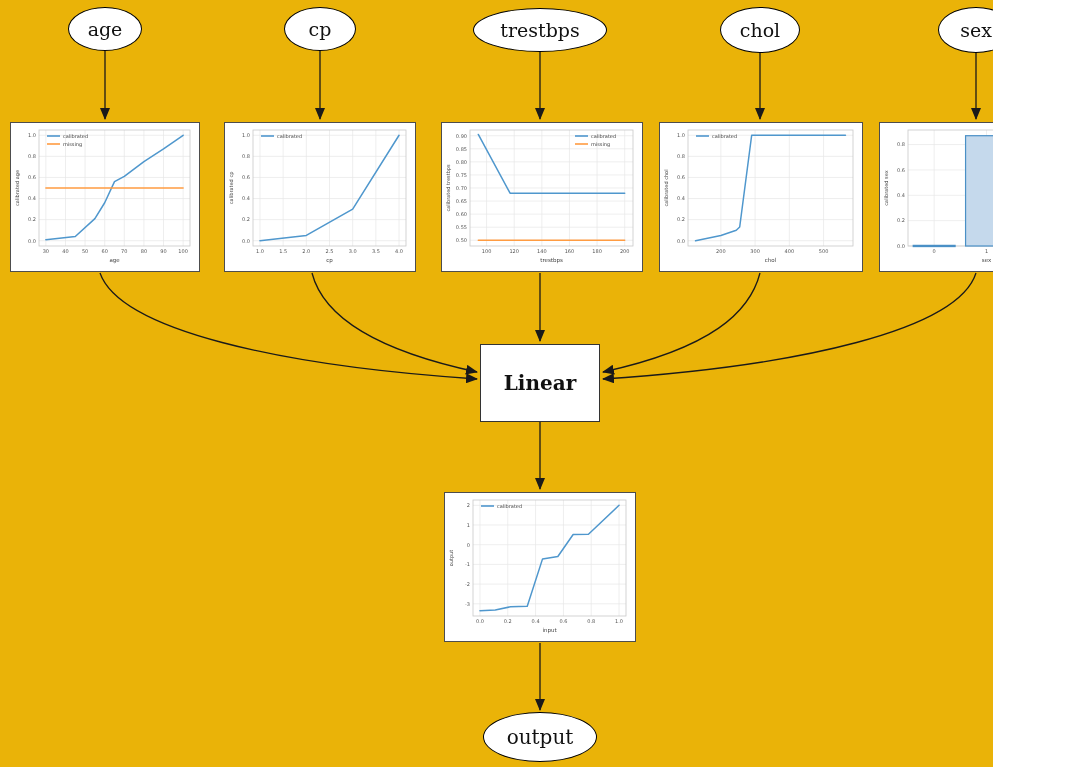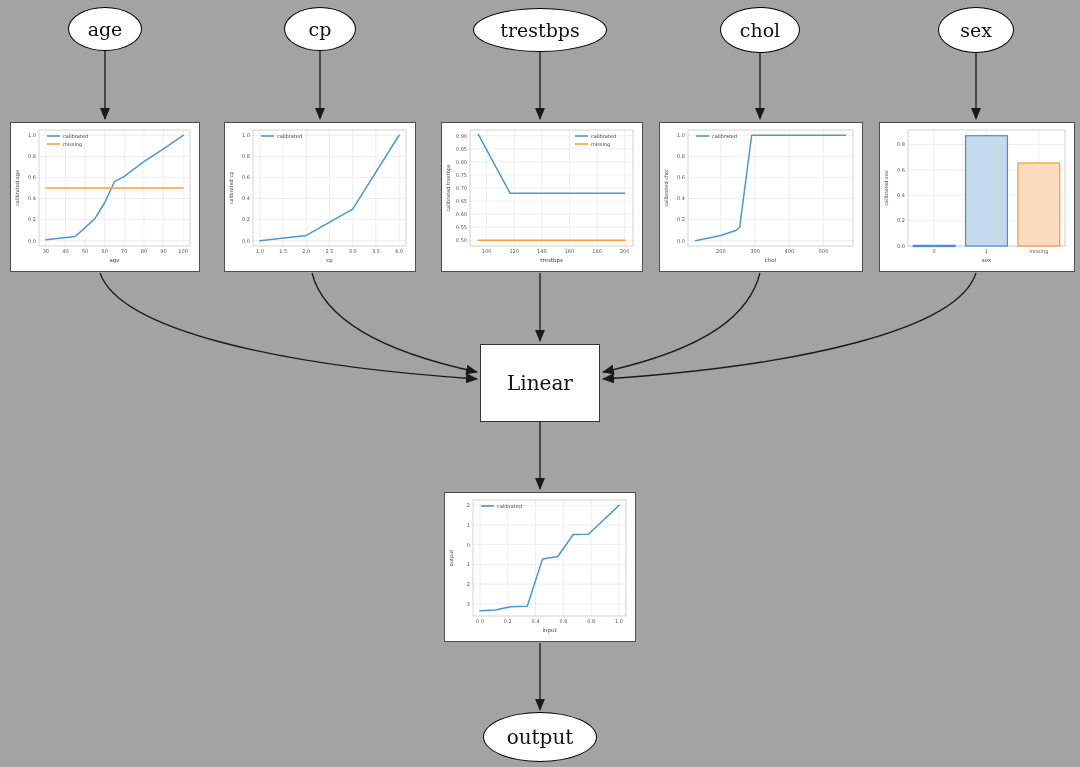--- a/index.html
+++ b/index.html
@@ -1,16 +1,16 @@
 <!DOCTYPE html>
 <html><head>
 <meta charset="utf-8">
 <style>
   html,body{margin:0;padding:0;background:#ffffff;}
-  .canvas{position:relative;width:1080px;height:767px;background:#a3a3a3;overflow:hidden;
+  .canvas{position:relative;width:993px;height:767px;background:#eab308;overflow:hidden;
           font-family:"DejaVu Serif", serif;}
   .edges{position:absolute;left:0;top:0;width:1080px;height:767px;}
   .node{position:absolute;display:flex;align-items:center;justify-content:center;
         background:#ffffff;color:#111;box-sizing:border-box;}
   .ellipse{border:1px solid #000;border-radius:50%;font-size:19px;}
   .rectnode{border:1.6px solid #333;font-size:20px;}
   .panel{position:absolute;border:1.4px solid #4d4d4d;background:#ffffff;box-sizing:border-box;}
   .panel svg{display:block;}
 </style>
 </head>
@@ -231,21 +231,21 @@
         <text x="25" y="48.7344262295082" font-size="5" fill="#555" text-anchor="end" font-family="DejaVu Sans, sans-serif">0.6</text>
         <text x="25" y="23.379234972677583" font-size="5" fill="#555" text-anchor="end" font-family="DejaVu Sans, sans-serif">0.8</text>
         <text x="106.5" y="139" font-size="5.5" fill="#444" text-anchor="middle" font-family="DejaVu Sans, sans-serif">sex</text>
         <text x="8" y="65" font-size="5" fill="#444" text-anchor="middle" font-family="DejaVu Sans, sans-serif" transform="rotate(-90 8 65)">calibrated sex</text>
         <rect x="33.233333333333334" y="122.36612021857924" width="41.86666666666667" height="1.2" fill="#c5d9ec" stroke="#4a90c6" stroke-width="1.2"></rect>
         <rect x="85.56666666666666" y="12.704918032786892" width="41.86666666666667" height="110.29508196721311" fill="#c5d9ec" stroke="#4a90c6" stroke-width="1.2"></rect>
         <rect x="137.9" y="39.96174863387978" width="41.86666666666667" height="83.03825136612022" fill="#fcdcc0" stroke="#f59a48" stroke-width="1.2"></rect>
       </svg>
     </div>
 
-  <div class="node rectnode" style="left:480px;top:344px;width:120px;height:78px;">
+  <div class="node rectnode" style="left:480px;top:344px;width:120px;height:78px;font-weight:bold;">
       <span>Linear</span>
     </div>
 
   <div class="panel" style="left:444px;top:492px;width:192px;height:150px;">
       <svg width="189" height="147">
         <rect x="28" y="7" width="153" height="116" fill="#ffffff"></rect>
         <line x1="34.95454545454545" y1="7" x2="34.95454545454545" y2="123" stroke="#e7e7e7" stroke-width="0.7"></line>
         <line x1="62.77272727272727" y1="7" x2="62.77272727272727" y2="123" stroke="#e7e7e7" stroke-width="0.7"></line>
         <line x1="90.5909090909091" y1="7" x2="90.5909090909091" y2="123" stroke="#e7e7e7" stroke-width="0.7"></line>
         <line x1="118.4090909090909" y1="7" x2="118.4090909090909" y2="123" stroke="#e7e7e7" stroke-width="0.7"></line>

